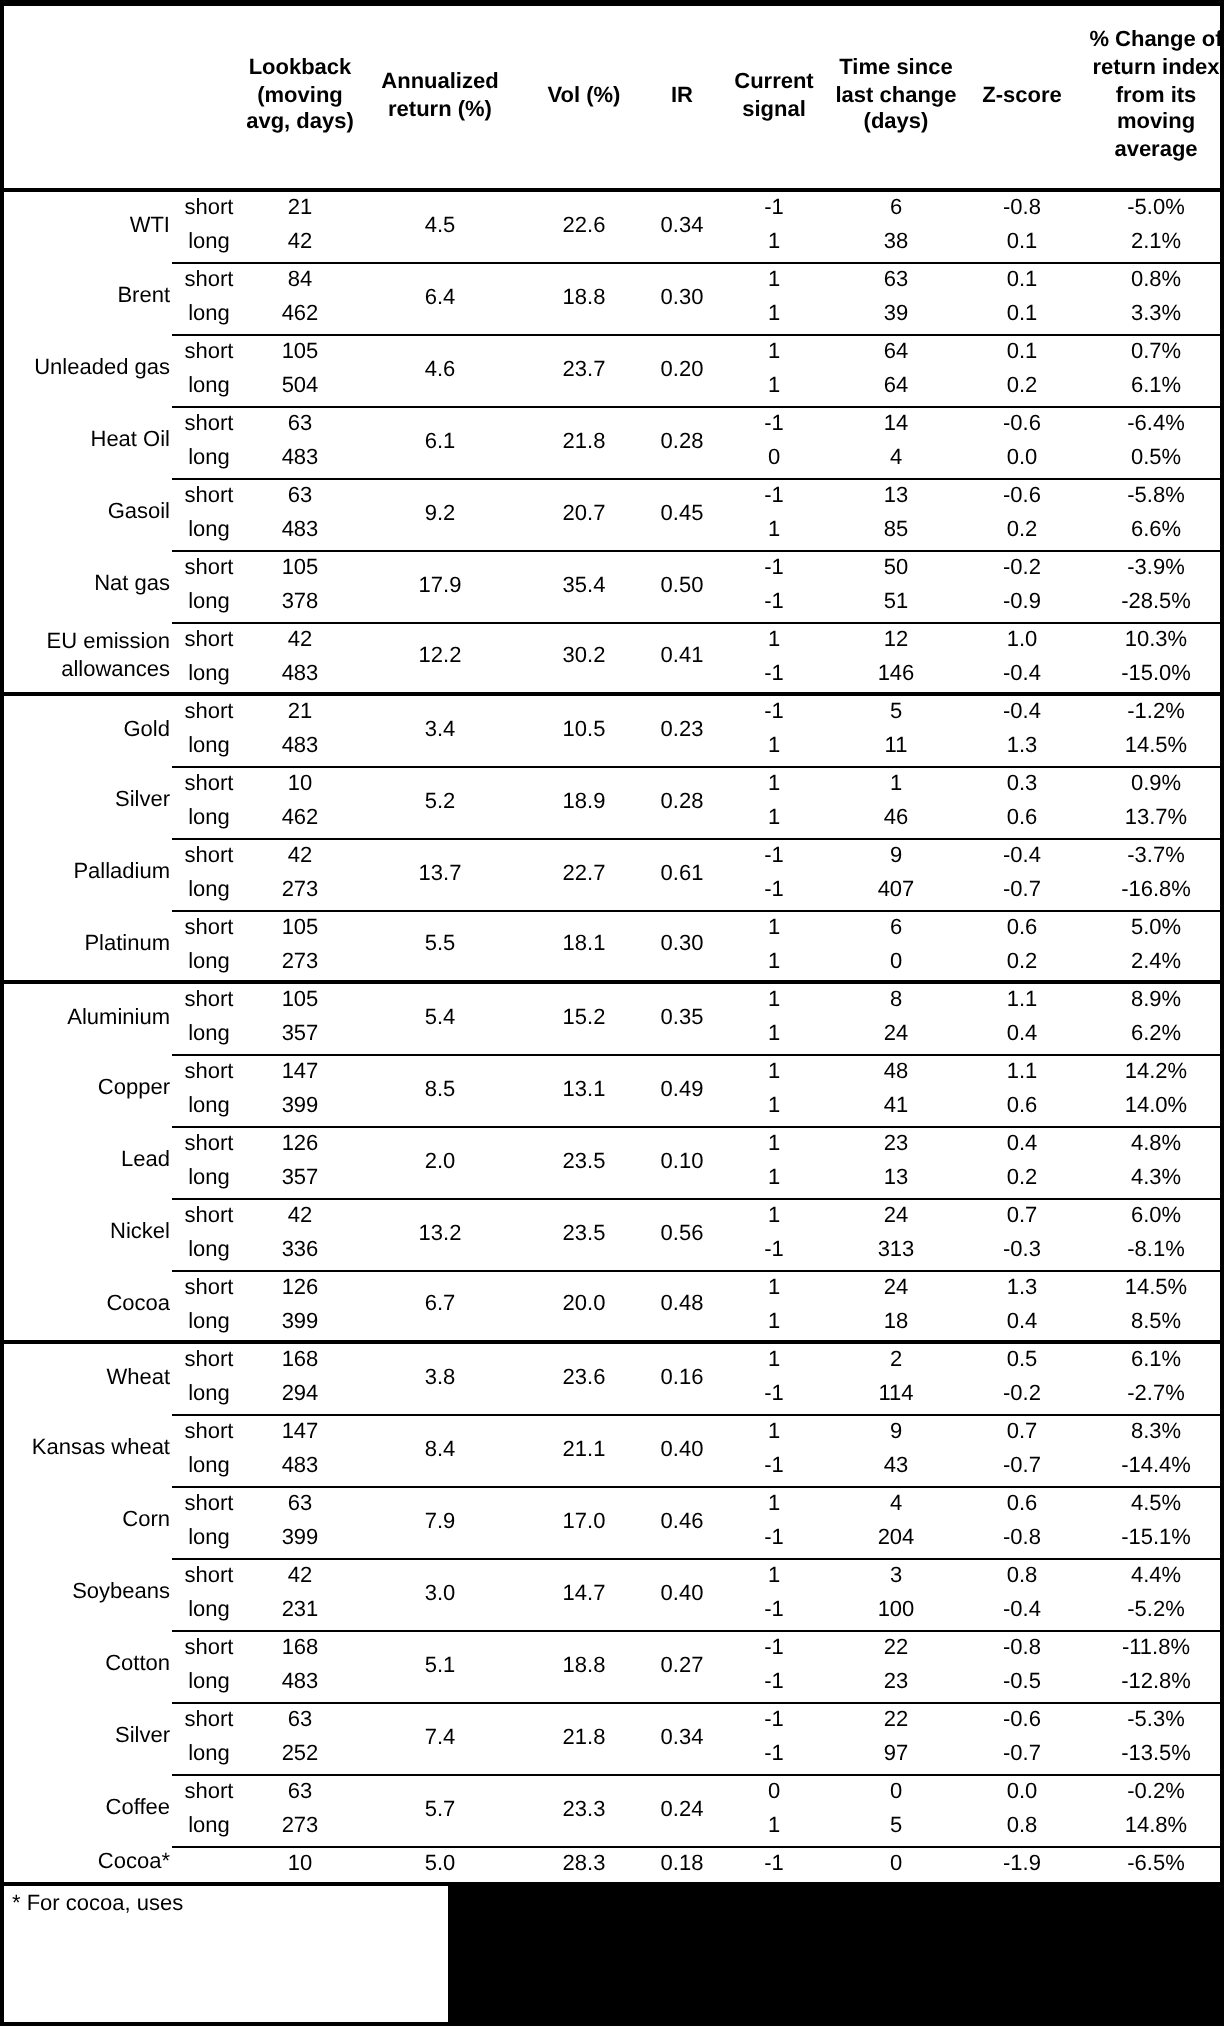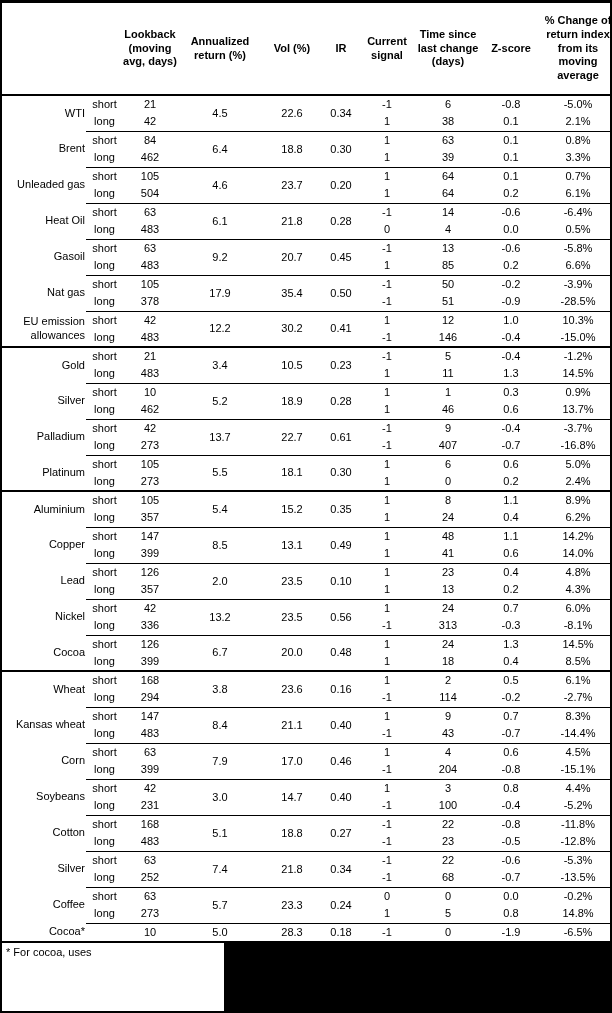--- a/index.html
+++ b/index.html
@@ -570,21 +570,21 @@
           <td rowspan="2">0.34</td>
           <td>-1</td>
           <td>22</td>
           <td>-0.6</td>
           <td>-5.3%</td>
         </tr>
         <tr>
           <td class="sl">long</td>
           <td>252</td>
           <td>-1</td>
-          <td>68</td>
+          <td>97</td>
           <td>-0.7</td>
           <td>-13.5%</td>
         </tr>
       </tbody>
       <tbody>
         <tr class="first">
           <td class="name" rowspan="2">Coffee</td>
           <td class="sl">short</td>
           <td>63</td>
           <td rowspan="2">5.7</td>

